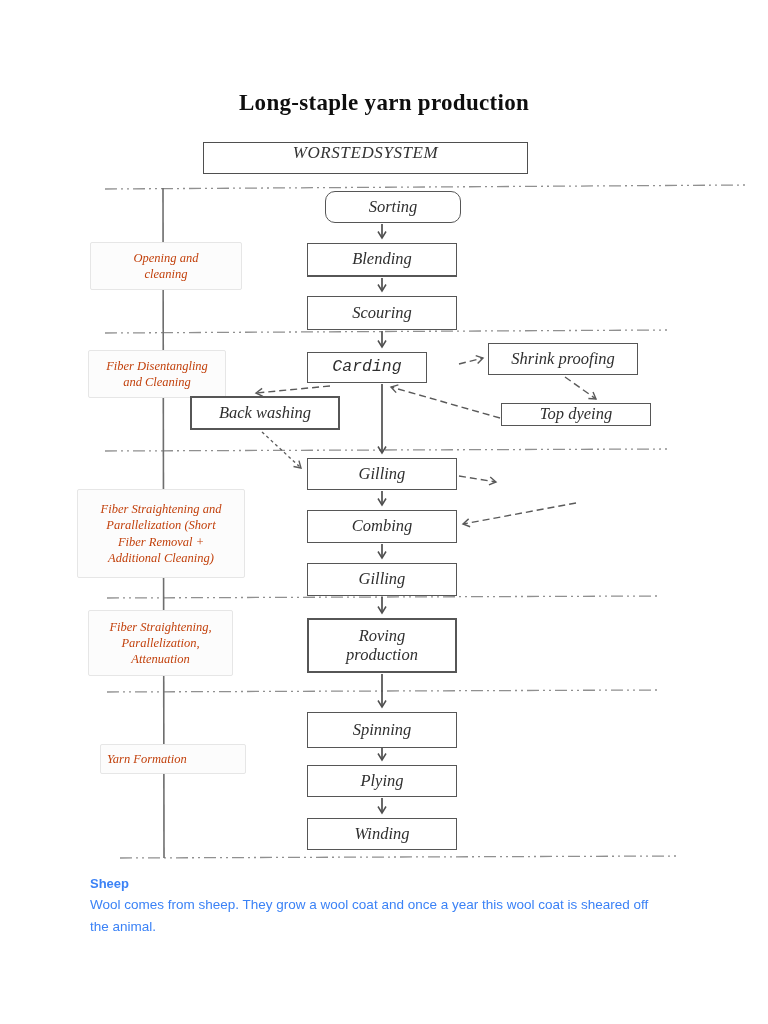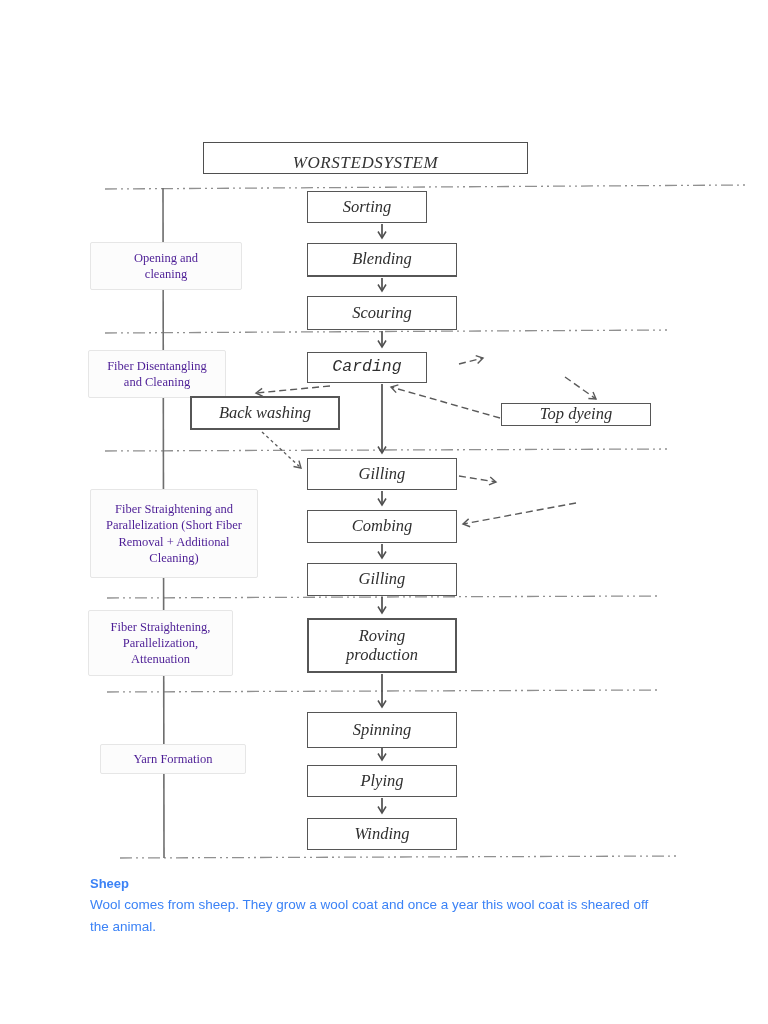--- a/index.html
+++ b/index.html
@@ -8,44 +8,44 @@
     overflow:hidden;font-family:"Liberation Serif",serif;
   }
   .title{
     position:absolute;left:0;top:90px;width:768px;margin:0;
     text-align:center;font-family:"Liberation Serif",serif;
     font-size:23px;font-weight:bold;color:#0e0e0e;letter-spacing:.3px;
   }
   .sysbox{
     position:absolute;left:203px;top:142px;width:325px;height:32px;
     border:1.6px solid #4f4f4f;box-sizing:border-box;z-index:3;background:#fff;
-    display:flex;align-items:flex-end;justify-content:center;
+    display:flex;align-items:flex-start;justify-content:center;
     font-style:italic;font-size:17px;color:#333;letter-spacing:.6px;
   }
   .overlay{position:absolute;left:0;top:0;z-index:1;}
   .stage{
     position:absolute;z-index:2;box-sizing:border-box;
     background:#fcfcfc;border:1px solid #e6e6e6;border-radius:2px;
-    display:flex;align-items:center;justify-content:center;text-align:center;
-    color:#4c1d95;font-size:12.5px;line-height:1.3;
+    display:flex;align-items:center;justify-content:flex-start;text-align:center;
+    font-style:italic;color:#c2410c;font-size:12.5px;line-height:1.3;
     font-family:"Liberation Serif",serif;
   }
   .stage-1{left:90px;top:242px;width:152px;height:48px;padding:0 26px;}
   .stage-2{left:88px;top:350px;width:138px;height:48px;padding:0 10px;}
-  .stage-3{left:90px;top:489px;width:168px;height:89px;padding:8px 14px;}
+  .stage-3{left:77px;top:489px;width:168px;height:89px;padding:8px 14px;}
   .stage-4{left:88px;top:610px;width:145px;height:66px;padding:16px 14px;}
   .stage-5{left:100px;top:744px;width:146px;height:30px;padding:0 6px;}
   .pbox{
     position:absolute;z-index:3;box-sizing:border-box;background:#ffffff;
     border:1.6px solid #565656;
     display:flex;align-items:center;justify-content:center;text-align:center;
     font-style:italic;font-size:16.5px;color:#2f2f2f;line-height:1.15;
     font-family:"Liberation Serif",serif;
   }
-  .b-sorting {left:307px;top:191px;width:120px;height:32px;}
+  .b-sorting {left:325px;top:191px;width:136px;height:32px;border-radius:10px;}
   .b-blending{left:307px;top:243px;width:150px;height:34px;border-bottom-width:2.2px;}
   .b-scouring{left:307px;top:296px;width:150px;height:34px;}
   .b-carding {left:307px;top:352px;width:120px;height:31px;font-family:Liberation Mono, monospace;}
   .b-gilling1{left:307px;top:458px;width:150px;height:32px;}
   .b-combing {left:307px;top:510px;width:150px;height:33px;}
   .b-gilling2{left:307px;top:563px;width:150px;height:33px;}
   .b-roving  {left:307px;top:618px;width:150px;height:55px;border-width:2px;}
   .b-roving span{display:block;max-width:92px;}
   .b-spinning{left:307px;top:712px;width:150px;height:36px;}
   .b-plying  {left:307px;top:765px;width:150px;height:32px;}
@@ -59,20 +59,21 @@
     font-family:"Liberation Sans",sans-serif;color:#3b82f6;
   }
   .footer-heading{font-size:13px;font-weight:bold;margin:0 0 3px 0;}
   .footer-body{font-size:13.5px;line-height:1.6;margin:0;}
 </style>
 </head>
 <body>
 
 <div class="page">
 
+  <h1 class="title">Long-staple yarn production</h1>
 
   <div class="sysbox">
     <span>WORSTEDSYSTEM</span>
   </div>
 
   <svg class="overlay" width="768" height="1024" viewBox="0 0 768 1024">
     <defs>
       <marker id="vh" markerWidth="11" markerHeight="11" refX="7.5" refY="5" orient="auto" markerUnits="userSpaceOnUse">
         <path d="M1,1 L7.5,5 L1,9" fill="none" stroke="#4f4f4f" stroke-width="1.5"></path>
       </marker>
@@ -159,20 +160,23 @@
   <div class="pbox b-spinning">
       <span>Spinning</span>
     </div>
   <div class="pbox b-plying">
       <span>Plying</span>
     </div>
   <div class="pbox b-winding">
       <span>Winding</span>
     </div>
 
+  <div class="pbox b-shrink">
+      <span>Shrink proofing</span>
+    </div>
   <div class="pbox b-topdye">
       <span>Top dyeing</span>
     </div>
   <div class="pbox b-backwash">
       <span>Back washing</span>
     </div>
 
   <div class="footer">
     <p class="footer-heading">Sheep</p>
     <p class="footer-body">Wool comes from sheep. They grow a wool coat and once a year this wool coat is sheared off the animal.</p>

